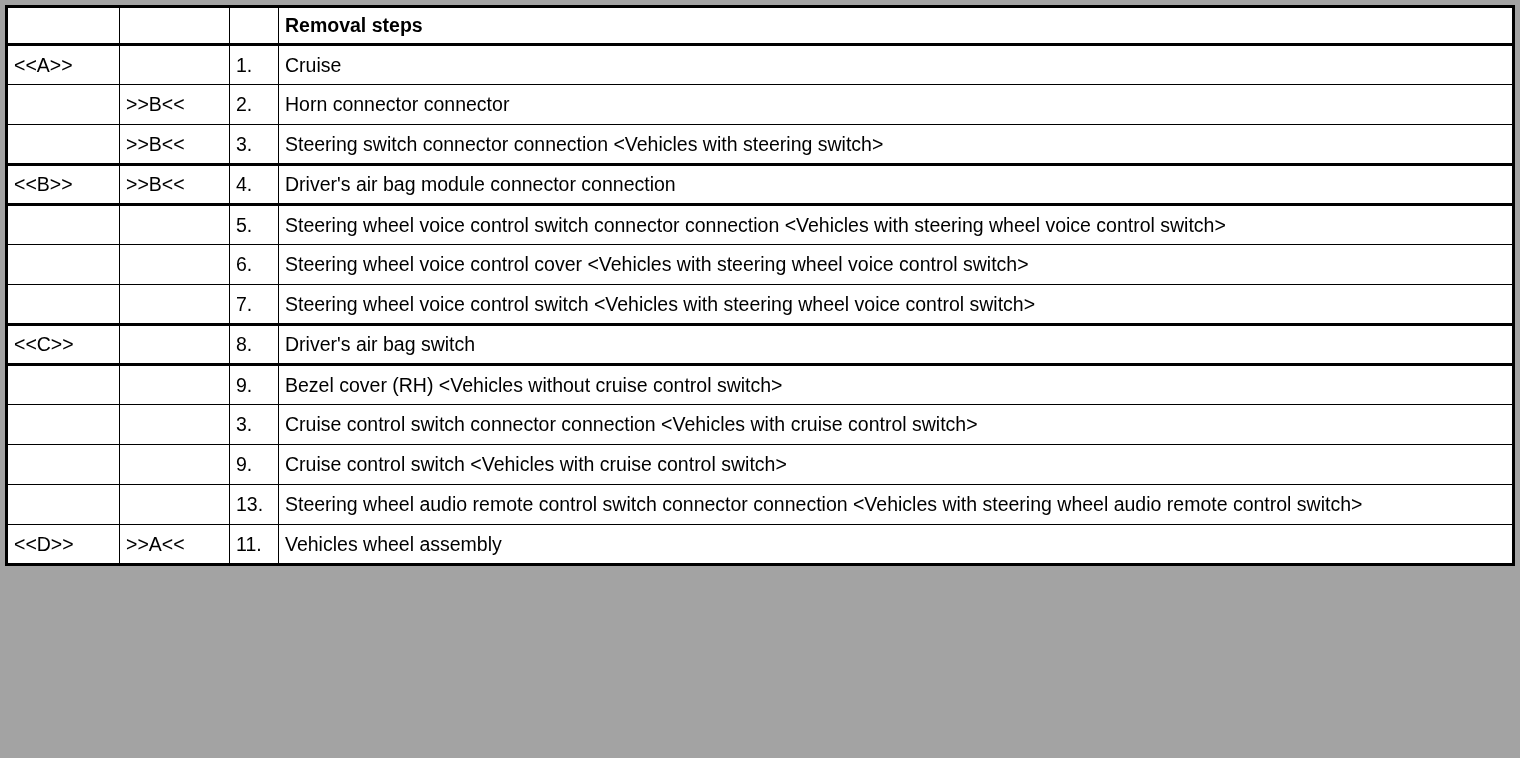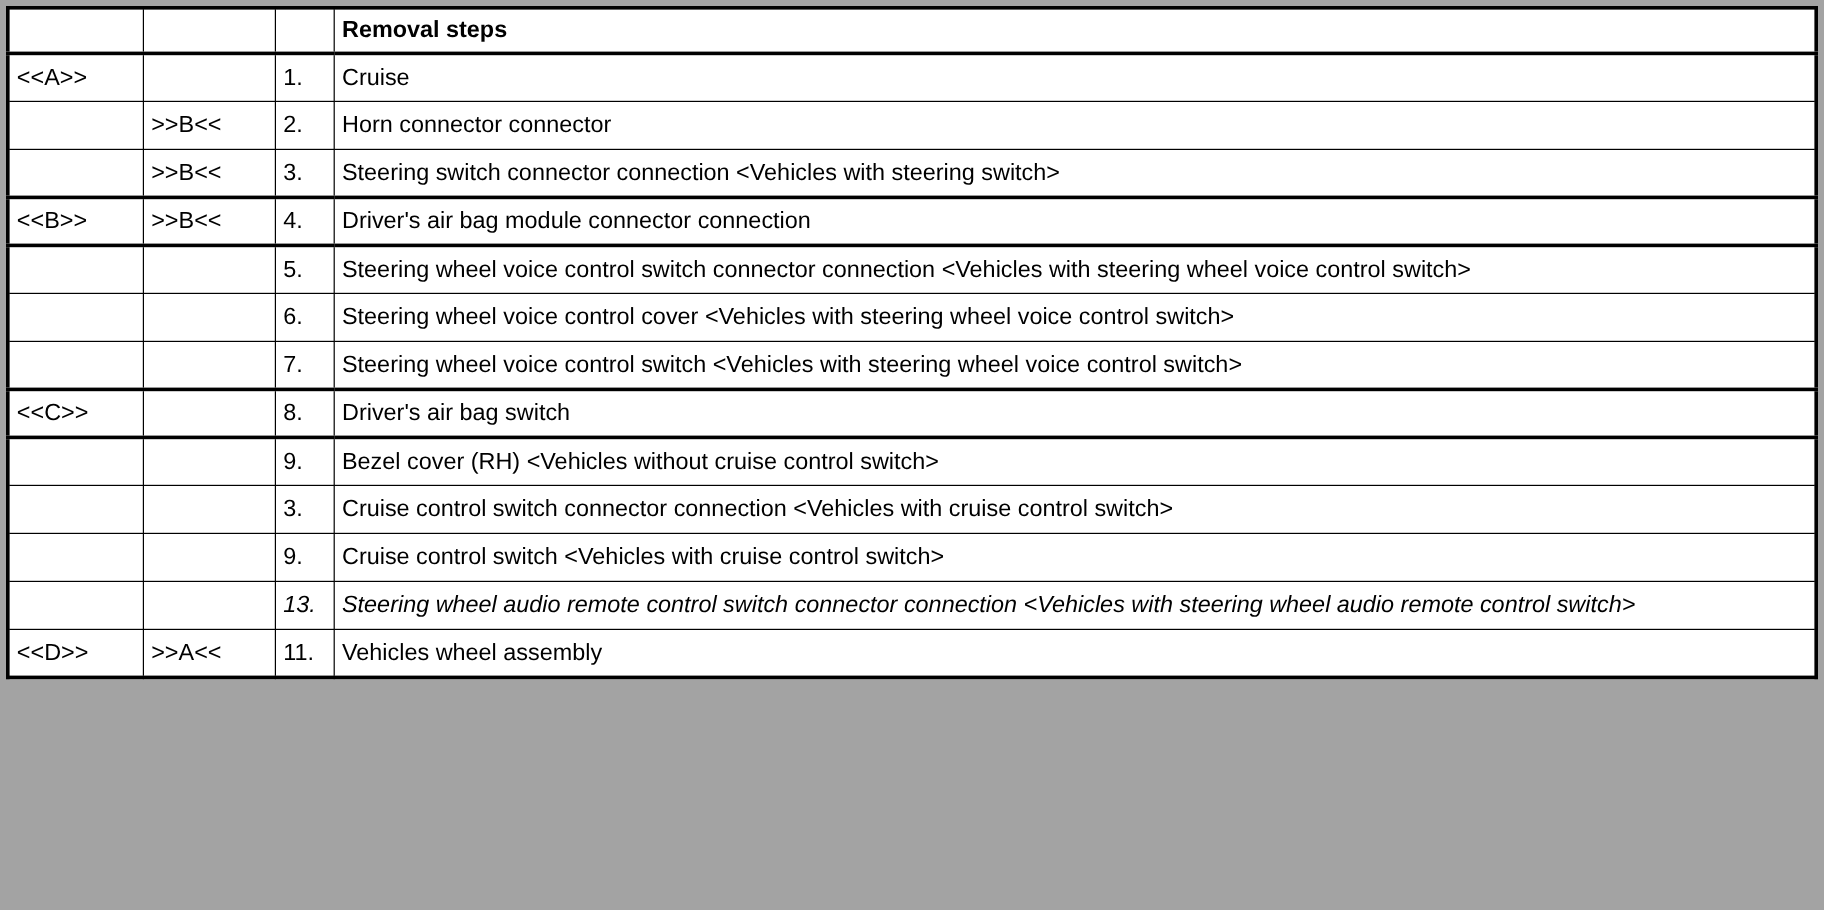--- a/index.html
+++ b/index.html
@@ -62,21 +62,20 @@
     border-bottom: 3px solid #000000;
   }
   td.col-a, td.col-b { letter-spacing: 0px; }
   td.col-n { text-align: left; padding-left: 5px; }
   td.col-s { padding-left: 8px; }
   td.tall {
     height: 82px;
     white-space: normal;
     vertical-align: top;
     padding-top: 8px;
-    font-style: italic;
   }
   td.col-n.tall {
     vertical-align: top;
     padding-top: 8px;
   }
 </style>
 </head>
 <body>
 
 <div class="sheet">

